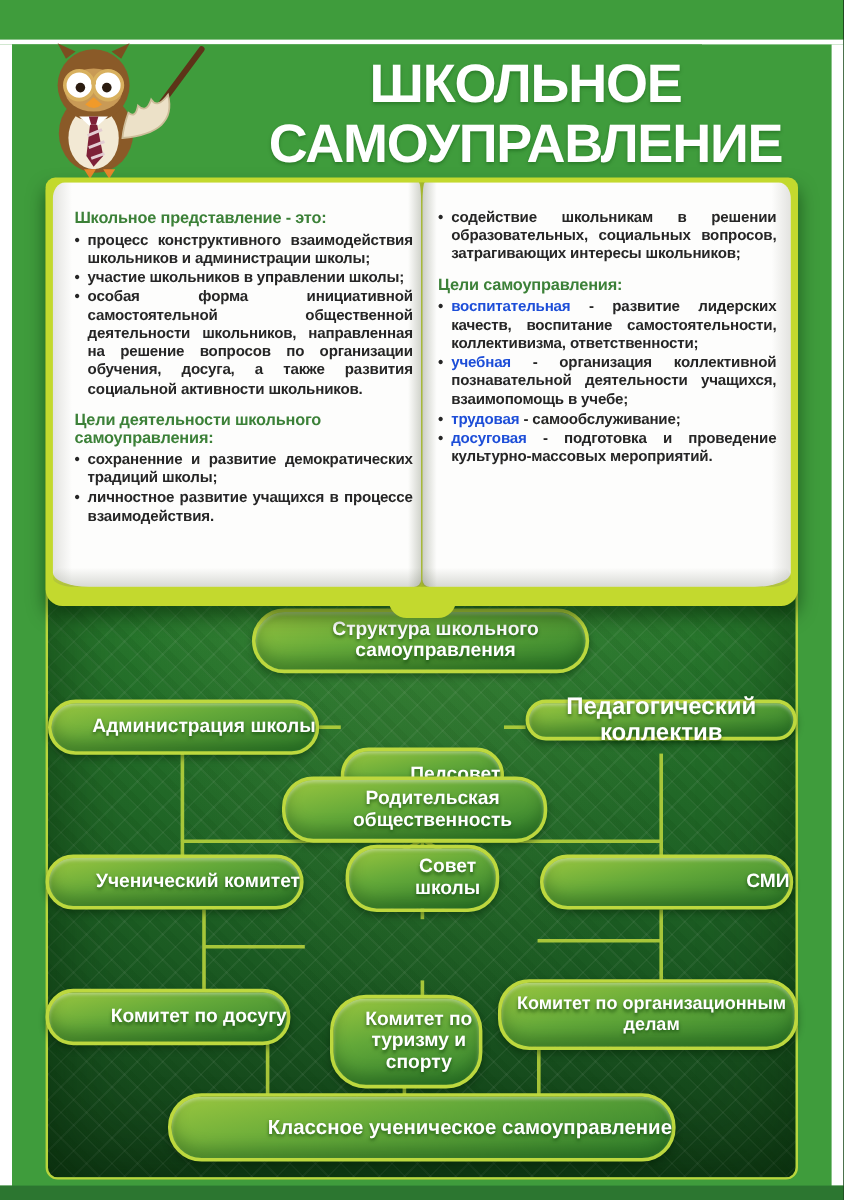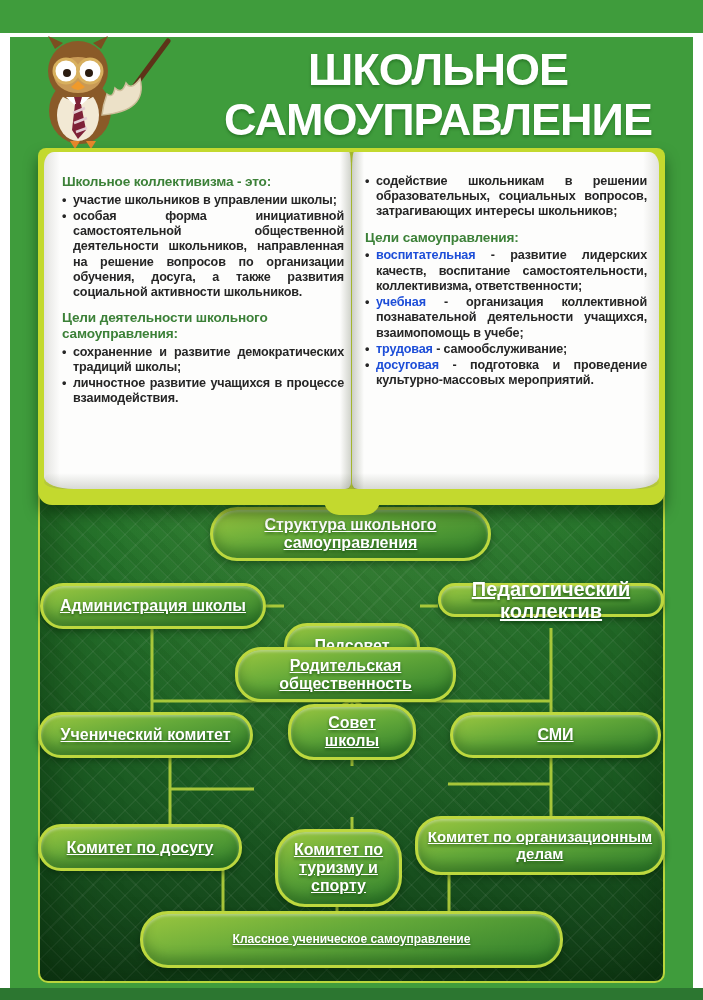--- a/index.html
+++ b/index.html
@@ -45,46 +45,46 @@
        font-weight:bold;letter-spacing:-.15px;}
   .col-l{left:24px;}
   .col-r{left:327px;}
   .h{color:#3c8138;font-size:13.6px;font-weight:bold;margin:0 0 3px 0;line-height:1.15;}
   .h.sp{margin-top:10px;}
   .li{position:relative;padding-left:11px;text-align:justify;margin-bottom:1px;}
   .li::before{content:"\2022";position:absolute;left:0;top:0;}
   .lead{color:#1d4ed8;}
   
   .wires{position:absolute;left:0;top:0;width:703px;height:1000px;pointer-events:none;}
-  .node{position:absolute;display:flex;align-items:center;justify-content:center;text-align:center;
+  .node{position:absolute;display:flex;align-items:center;justify-content:flex-end;text-align:center;
         box-sizing:border-box;color:#ffffff;font-weight:bold;font-size:16px;line-height:1.12;
         border:3px solid #bdd83e;border-radius:26px;
         background:linear-gradient(168deg,#9ac63f 0%,#64a939 42%,#2e7e2c 100%);
         box-shadow:inset 0 2px 3px rgba(255,255,255,.35), inset 0 -8px 12px rgba(0,40,0,.28), 0 3px 6px rgba(0,25,0,.4);
-        text-shadow:0 2px 3px rgba(0,50,0,.6);text-decoration:underline;}
+        text-shadow:0 2px 3px rgba(0,50,0,.6);}
   .node span{display:block;}
   .n-struct {left:210px;top:507px;width:281px;height:54px;border-radius:27px;}
   .n-struct span{max-width:250px;}
   .n-admin  {left:40px; top:583px;width:226px;height:46px;border-radius:23px;}
   .n-pedsov {left:284px;top:583px;width:136px;height:46px;border-radius:23px;margin-top:40px;}
   .n-pedag  {left:438px;top:583px;width:226px;height:34px;border-radius:23px;font-size:20px;}
   .n-rodit  {left:235px;top:647px;width:221px;height:55px;}
   .n-rodit span{max-width:185px;}
   .n-uchkom {left:38px; top:712px;width:215px;height:46px;border-radius:23px;}
   .n-sovsh  {left:288px;top:704px;width:128px;height:56px;}
   .n-sovsh span{max-width:80px;}
   .n-smi    {left:450px;top:712px;width:211px;height:46px;border-radius:23px;}
   .n-starsh {left:253px;top:763px;width:196px;height:55px;}
   .n-starsh span{max-width:185px;}
   .n-dosug  {left:38px; top:824px;width:204px;height:47px;border-radius:23px;}
   .n-turizm {left:275px;top:829px;width:127px;height:78px;border-radius:30px;}
   .n-turizm span{max-width:100px;}
   .n-org    {left:415px;top:816px;width:250px;height:59px;font-size:15px;}
   .n-org span{max-width:238px;}
-  .n-klass  {left:140px;top:911px;width:423px;height:57px;border-radius:28px;font-size:12px;}
+  .n-klass  {left:140px;top:911px;width:423px;height:57px;border-radius:28px;font-size:17px;}
 </style>
 </head>
 <body>
 
 <div class="poster">
 
   <div class="top-line"></div>
   <div class="border-left"></div>
   <div class="border-right"></div>
   <div class="bottom-strip"></div>
@@ -179,21 +179,22 @@
       <span>Классное ученическое самоуправление</span>
     </div>
 
   <div class="book">
     <div class="page page-l"></div>
     <div class="page page-r"></div>
     <div class="spine"></div>
     <div class="book-notch"></div>
 
     <div class="col col-l">
-      <div class="h">Школьное коллективизма - это:</div>
+      <div class="h">Школьное представление - это:</div>
+      <div class="li">процесс конструктивного взаимодействия школьников и администрации школы;</div>
       <div class="li">участие школьников в управлении школы;</div>
       <div class="li">особая форма инициативной самостоятельной общественной деятельности школьников, направленная на решение вопросов по организации обучения, досуга, а также развития социальной активности школьников.</div>
       <div class="h sp">Цели деятельности школьного самоуправления:</div>
       <div class="li">сохраненние и развитие демократических традиций школы;</div>
       <div class="li">личностное развитие учащихся в процессе взаимодействия.</div>
     </div>
 
     <div class="col col-r">
       <div class="li">содействие школьникам в решении образовательных, социальных вопросов, затрагивающих интересы школьников;</div>
       <div class="h sp">Цели самоуправления:</div>

